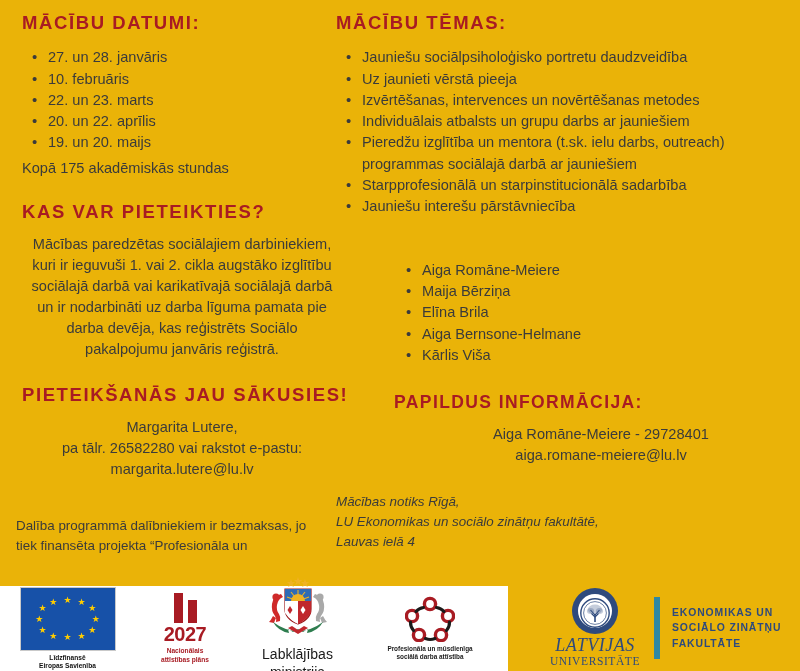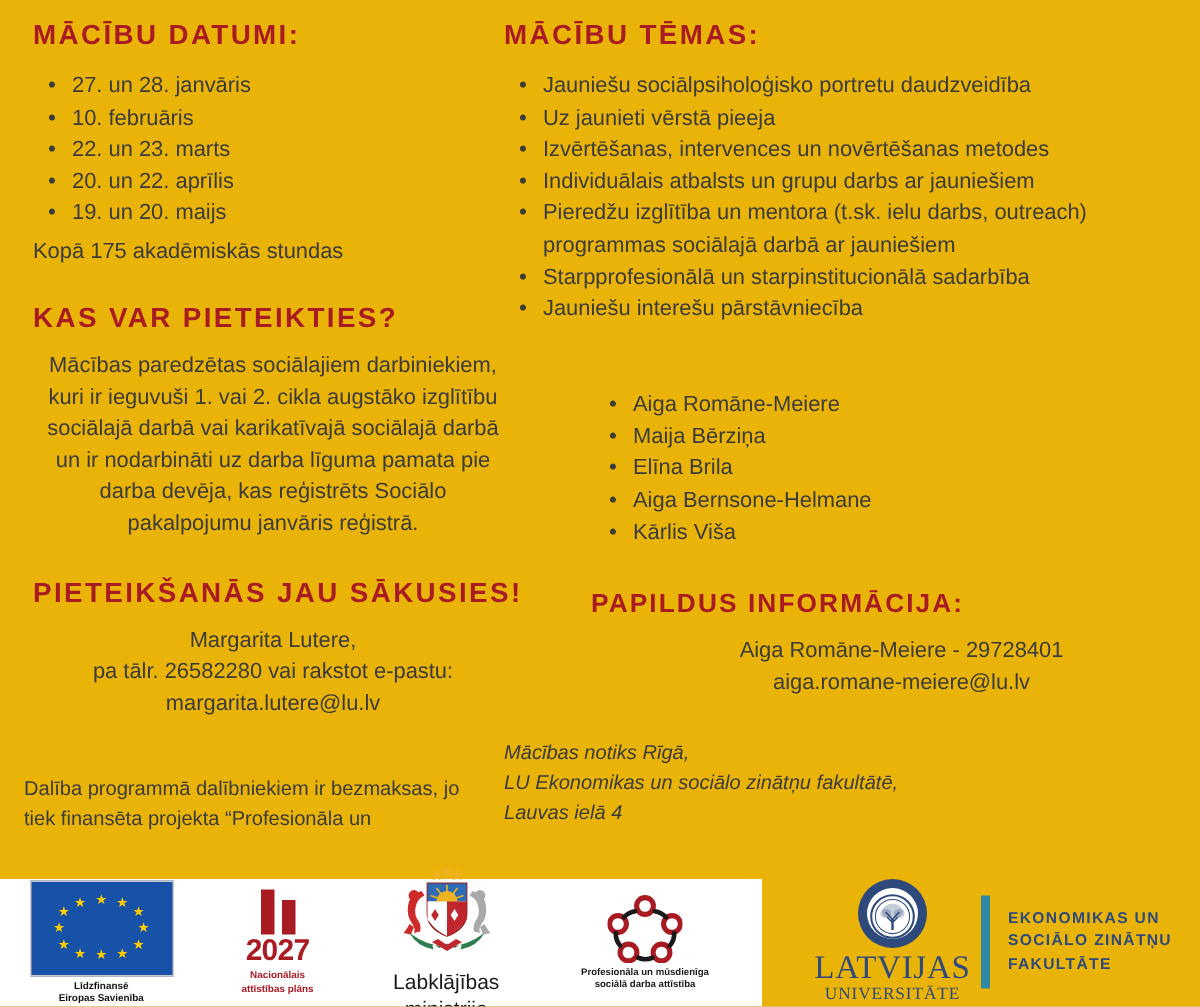--- a/index.html
+++ b/index.html
@@ -171,24 +171,25 @@
     display: flex; align-items: center; justify-content: center;
   }
   .lu-seal-inner {
     width: 34px; height: 34px; border-radius: 50%;
     background: #ffffff;
     display: flex; align-items: flex-end; justify-content: center;
   }
   .lu-name {
     font-family: "Liberation Serif", serif;
     color: #2e4a7d;
-    font-size: 22px;
+    font-size: 18px;
     letter-spacing: 0.5px;
     line-height: 1;
     margin-top: 2px;
+    font-style: italic;
   }
   .lu-sub {
     font-family: "Liberation Serif", serif;
     color: #2e4a7d;
     font-size: 11.5px;
     letter-spacing: 0.6px;
     line-height: 1;
     margin-top: 2px;
   }
   .lu-divider {

